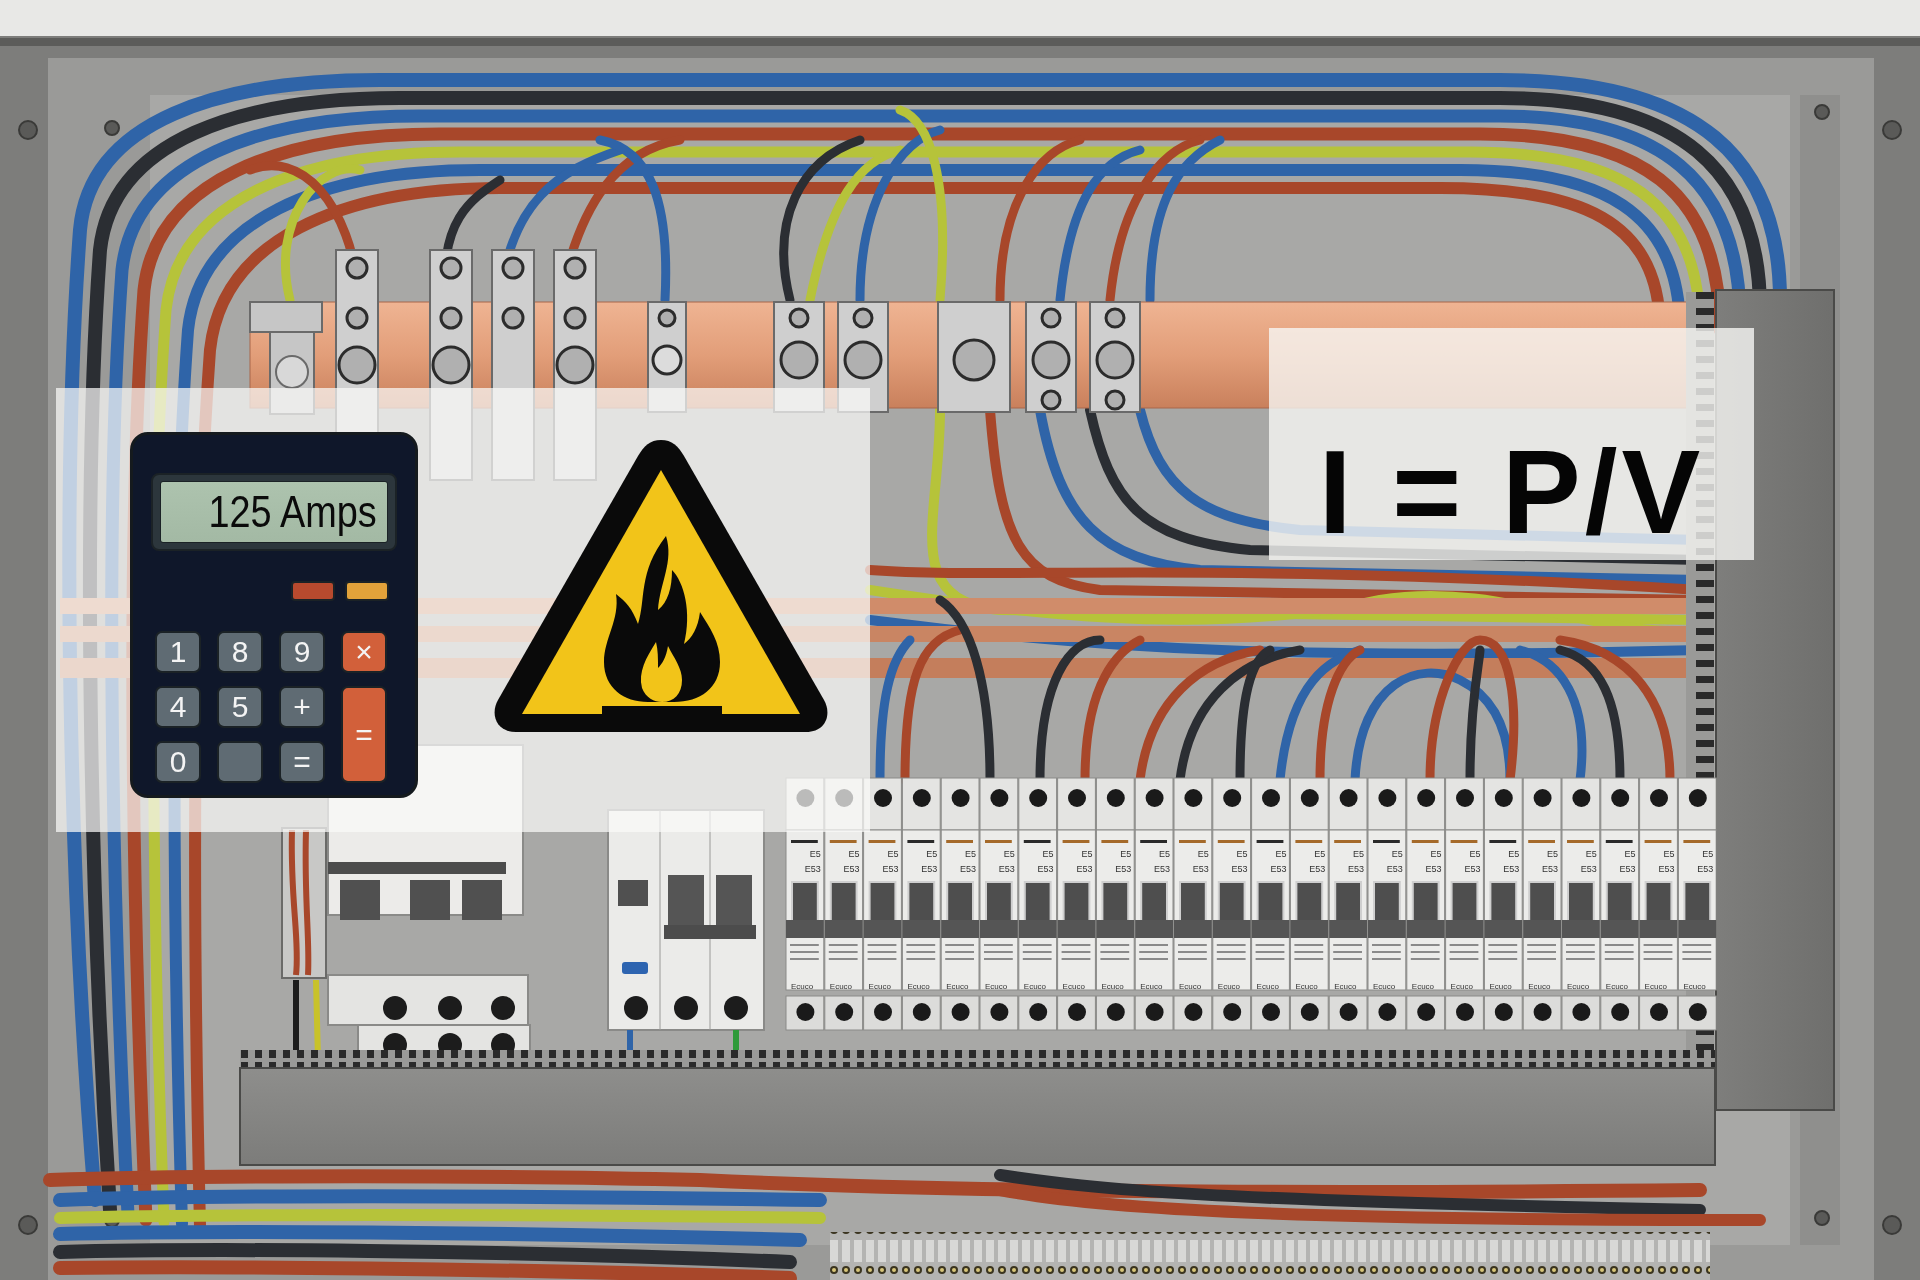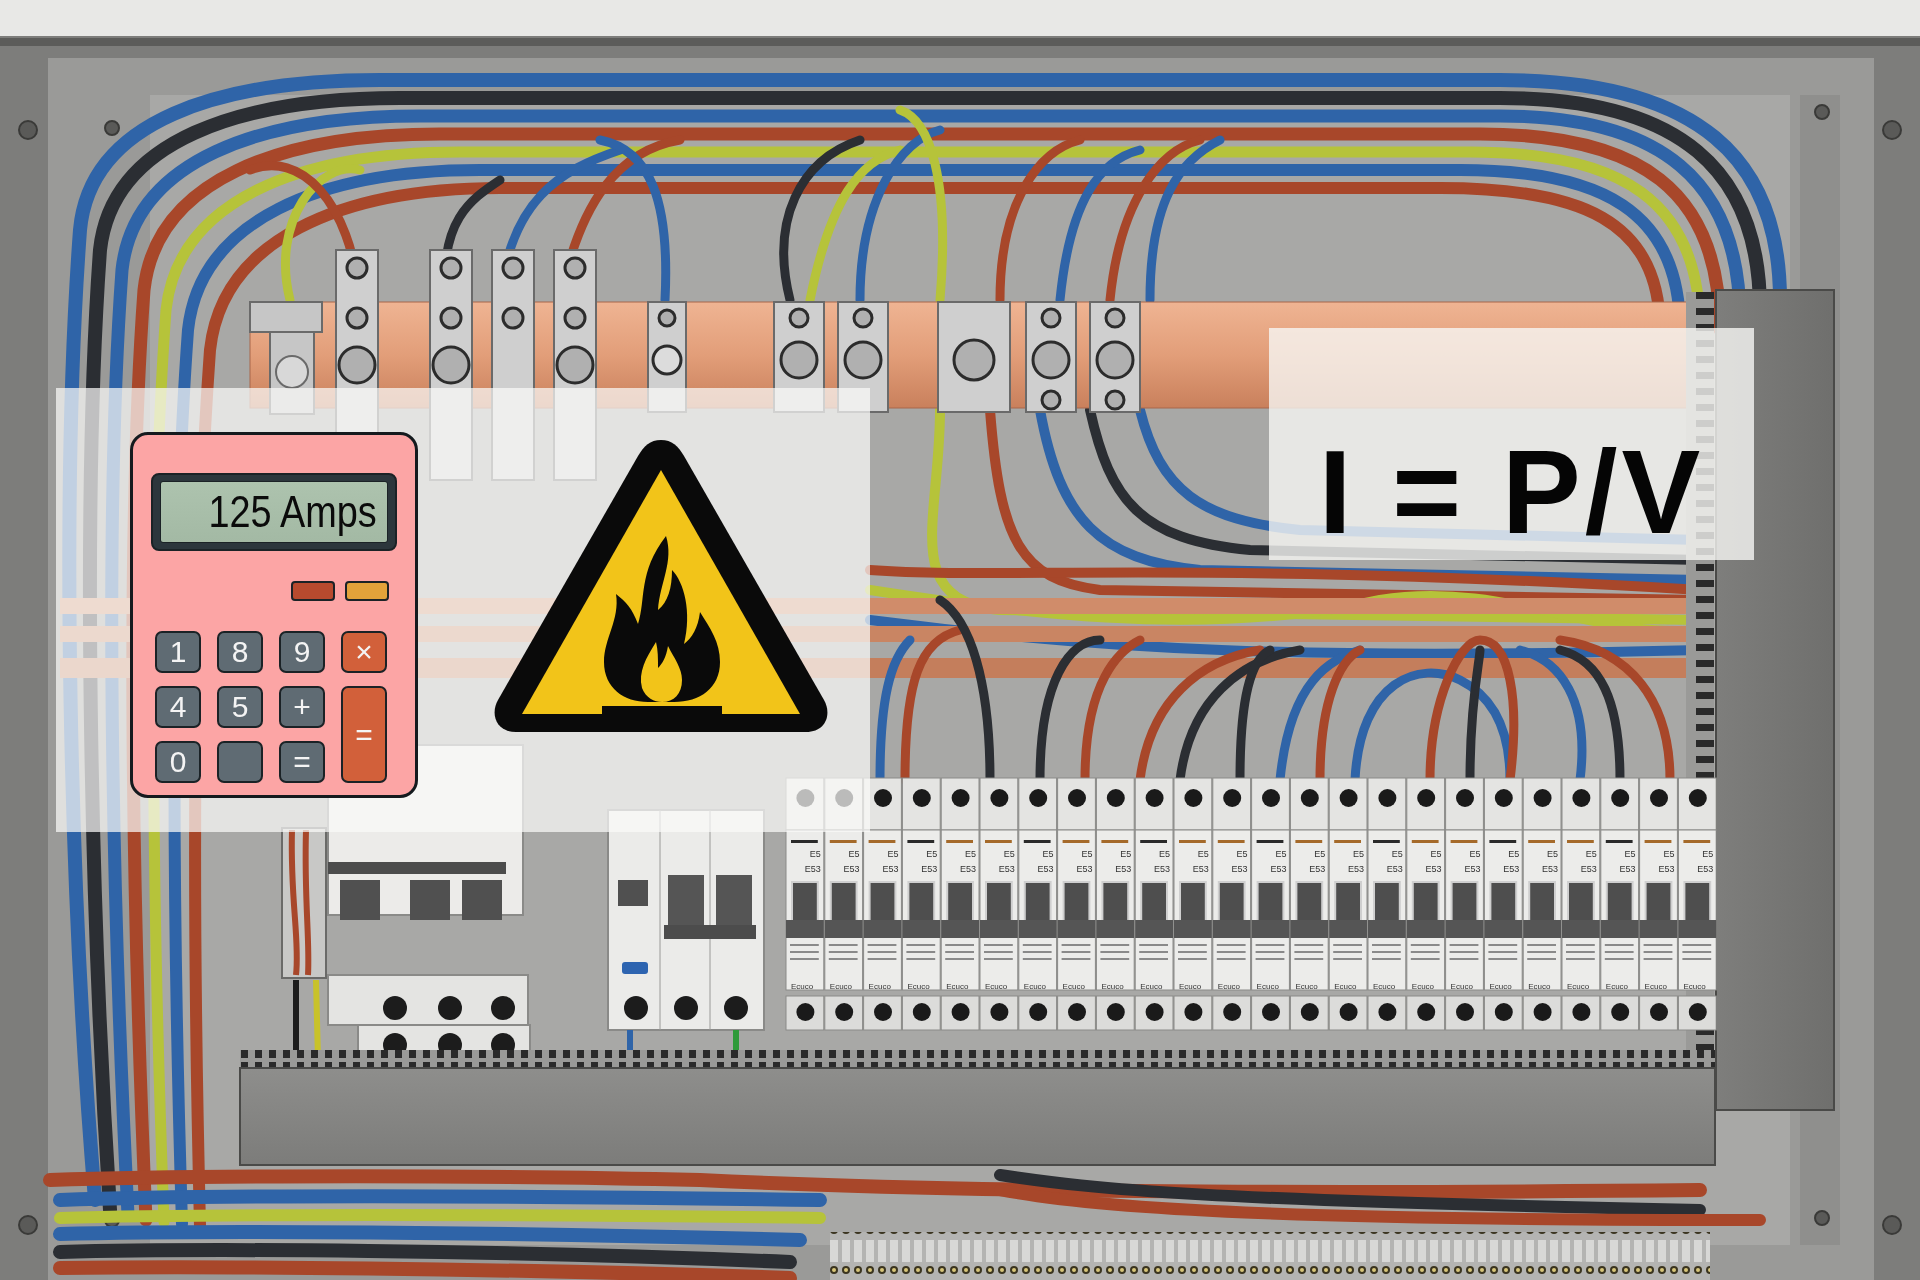--- a/index.html
+++ b/index.html
@@ -2,21 +2,21 @@
 <html><head>
 <meta charset="utf-8">
 <style>
   html, body { margin:0; padding:0; }
   body { width:1920px; height:1280px; overflow:hidden; background:#e6e6e4; font-family:"Liberation Sans", sans-serif; position:relative; }
   .abs { position:absolute; }
   #scene { position:absolute; left:0; top:0; width:1920px; height:1280px; }
   .overlay-left { left:56px; top:388px; width:814px; height:444px; background:rgba(250,250,248,0.72); }
   .overlay-formula { left:1269px; top:328px; width:485px; height:232px; background:rgba(246,246,244,0.80); display:flex; align-items:flex-end; justify-content:center; }
   .formula-text { font-family:"Liberation Sans", sans-serif; font-weight:bold; font-size:118px; color:#050505; letter-spacing:4px; white-space:nowrap; }
-  .calc { left:130px; top:432px; width:288px; height:366px; background:#fca5a5; border:3px solid #151a1e; border-radius:18px; box-sizing:border-box; }
+  .calc { left:130px; top:432px; width:288px; height:366px; background:#0f172a; border:3px solid #151a1e; border-radius:18px; box-sizing:border-box; }
   .calc-screen { position:absolute; left:18px; top:38px; width:246px; height:78px; background:#2c363c; border-radius:8px; border:2px solid #1b2226; box-sizing:border-box; }
   .calc-screen-inner { position:absolute; left:7px; top:6px; right:7px; bottom:6px; background:linear-gradient(#adc3ae,#a3b9a4); border:1px solid #1b2226; border-radius:3px; display:flex; align-items:center; justify-content:flex-end; padding-right:10px; box-sizing:border-box; }
   .calc-display { font-family:"Liberation Sans", sans-serif; font-size:44px; color:#0b0b0b; transform:scaleX(0.86); transform-origin:right center; white-space:nowrap; }
   .calc-led { position:absolute; top:146px; width:44px; height:20px; border-radius:4px; border:2px solid #1b2226; box-sizing:border-box; }
   .calc-key { position:absolute; width:46px; height:42px; background:#5f6b73; border:2px solid #1b2226; border-radius:7px; box-sizing:border-box; color:#f4f4f4; font-size:30px; display:flex; align-items:center; justify-content:center; font-family:"Liberation Sans", sans-serif; }
   .calc-key.op { background:#d2603a; }
   .calc-key.tall { height:97px; }
 </style>
 </head>
 <body>

